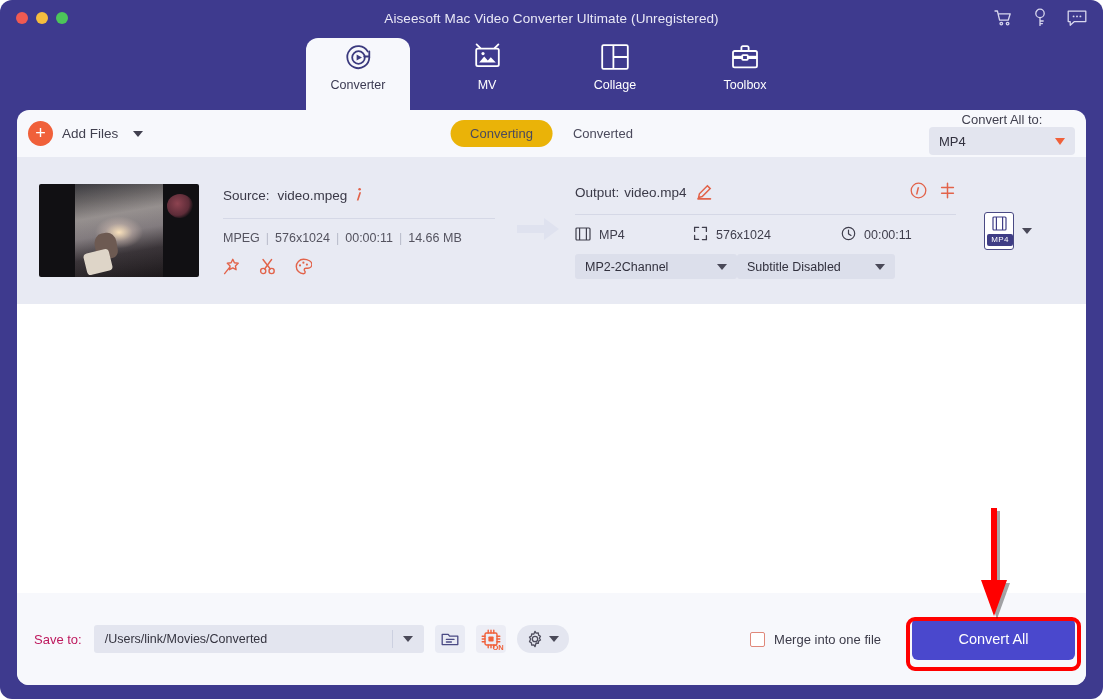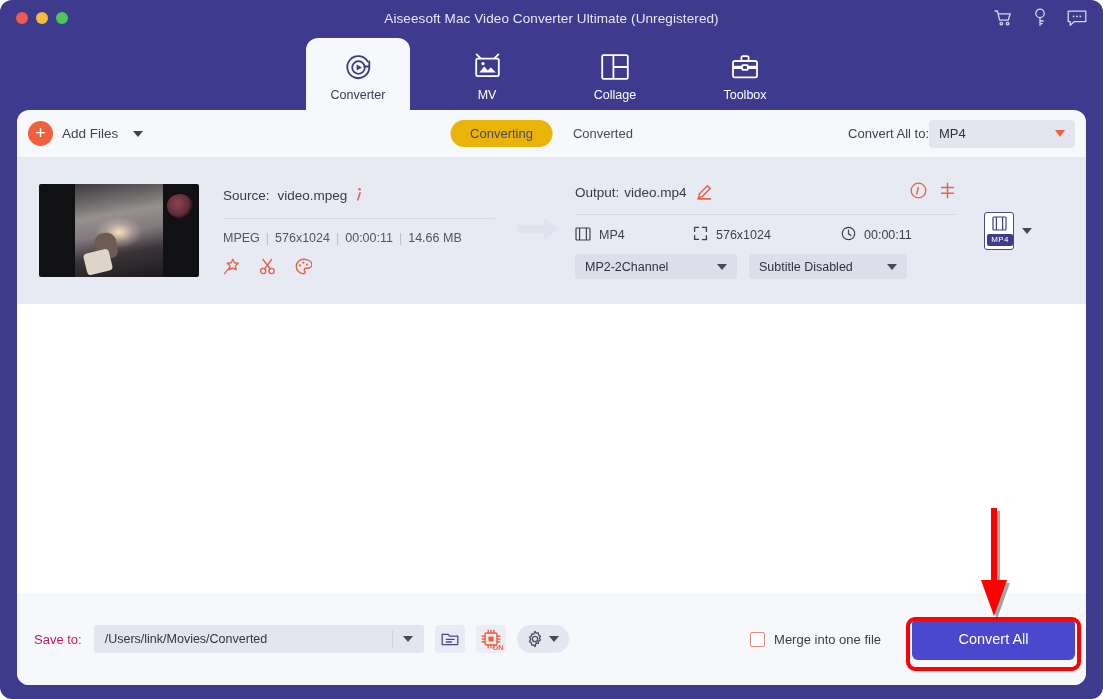--- a/index.html
+++ b/index.html
@@ -47,21 +47,20 @@
   .tabs {
     position: absolute; top: 38px; left: 0;
     width: 1103px; height: 72px;
     display: flex; justify-content: center; align-items: flex-end;
     gap: 0;
   }
   .tab {
     width: 104px; height: 72px;
     display: flex; flex-direction: column; align-items: center;
     justify-content: flex-start;
-    padding-top: 10px;
     color: #ffffff; font-size: 12.5px;
     cursor: pointer;
     position: relative;
   }
   .tab .ticon { height: 38px; display: flex; align-items: center; }
   .tab .tlabel { margin-top: 2px; }
   .tab.active {
     background: #f7f8fc;
     color: #3b3a52;
     border-radius: 12px 12px 0 0;
@@ -112,21 +111,21 @@
   }
   .seg .segbtn {
     font-size: 13px; color: #4b4a5c;
     padding: 6px 20px; border-radius: 14px;
     cursor: pointer;
   }
   .seg .segbtn.active { background: #eab308; }
 
   .convert-all-to {
     position: absolute; right: 11px;
-    display: flex; align-items: center; 
+    display: flex; align-items: center;  flex-direction: column;
   }
   .convert-all-to .cl { font-size: 13px; color: #41404f; }
   .fmt-select {
     width: 146px; height: 28px;
     background: #e3e5ef; border-radius: 4px;
     display: flex; align-items: center; justify-content: space-between;
     padding: 0 10px;
     font-size: 13px; color: #32313f;
     cursor: pointer;
   }
@@ -221,21 +220,21 @@
     height: 1px; background: #d5d8e6;
     margin: 12px 0 11px 0; width: 381px;
   }
   .out-specs {
     display: flex; align-items: center;
     font-size: 12.5px; color: #3f3e4c;
   }
   .spec { display: flex; align-items: center; gap: 8px; }
   .out-selects {
     margin-top: 10px;
-    display: flex; gap: 12px; text-align: center;
+    display: flex; gap: 0; text-align: center;
   }
   .osel {
     height: 25px; border-radius: 3px;
     background: #dcdfeb;
     display: flex; align-items: center; justify-content: space-between;
     padding: 0 10px;
     font-size: 12.5px; color: #31303d;
     cursor: pointer;
   }
   .osel.audio { width: 162px; }

